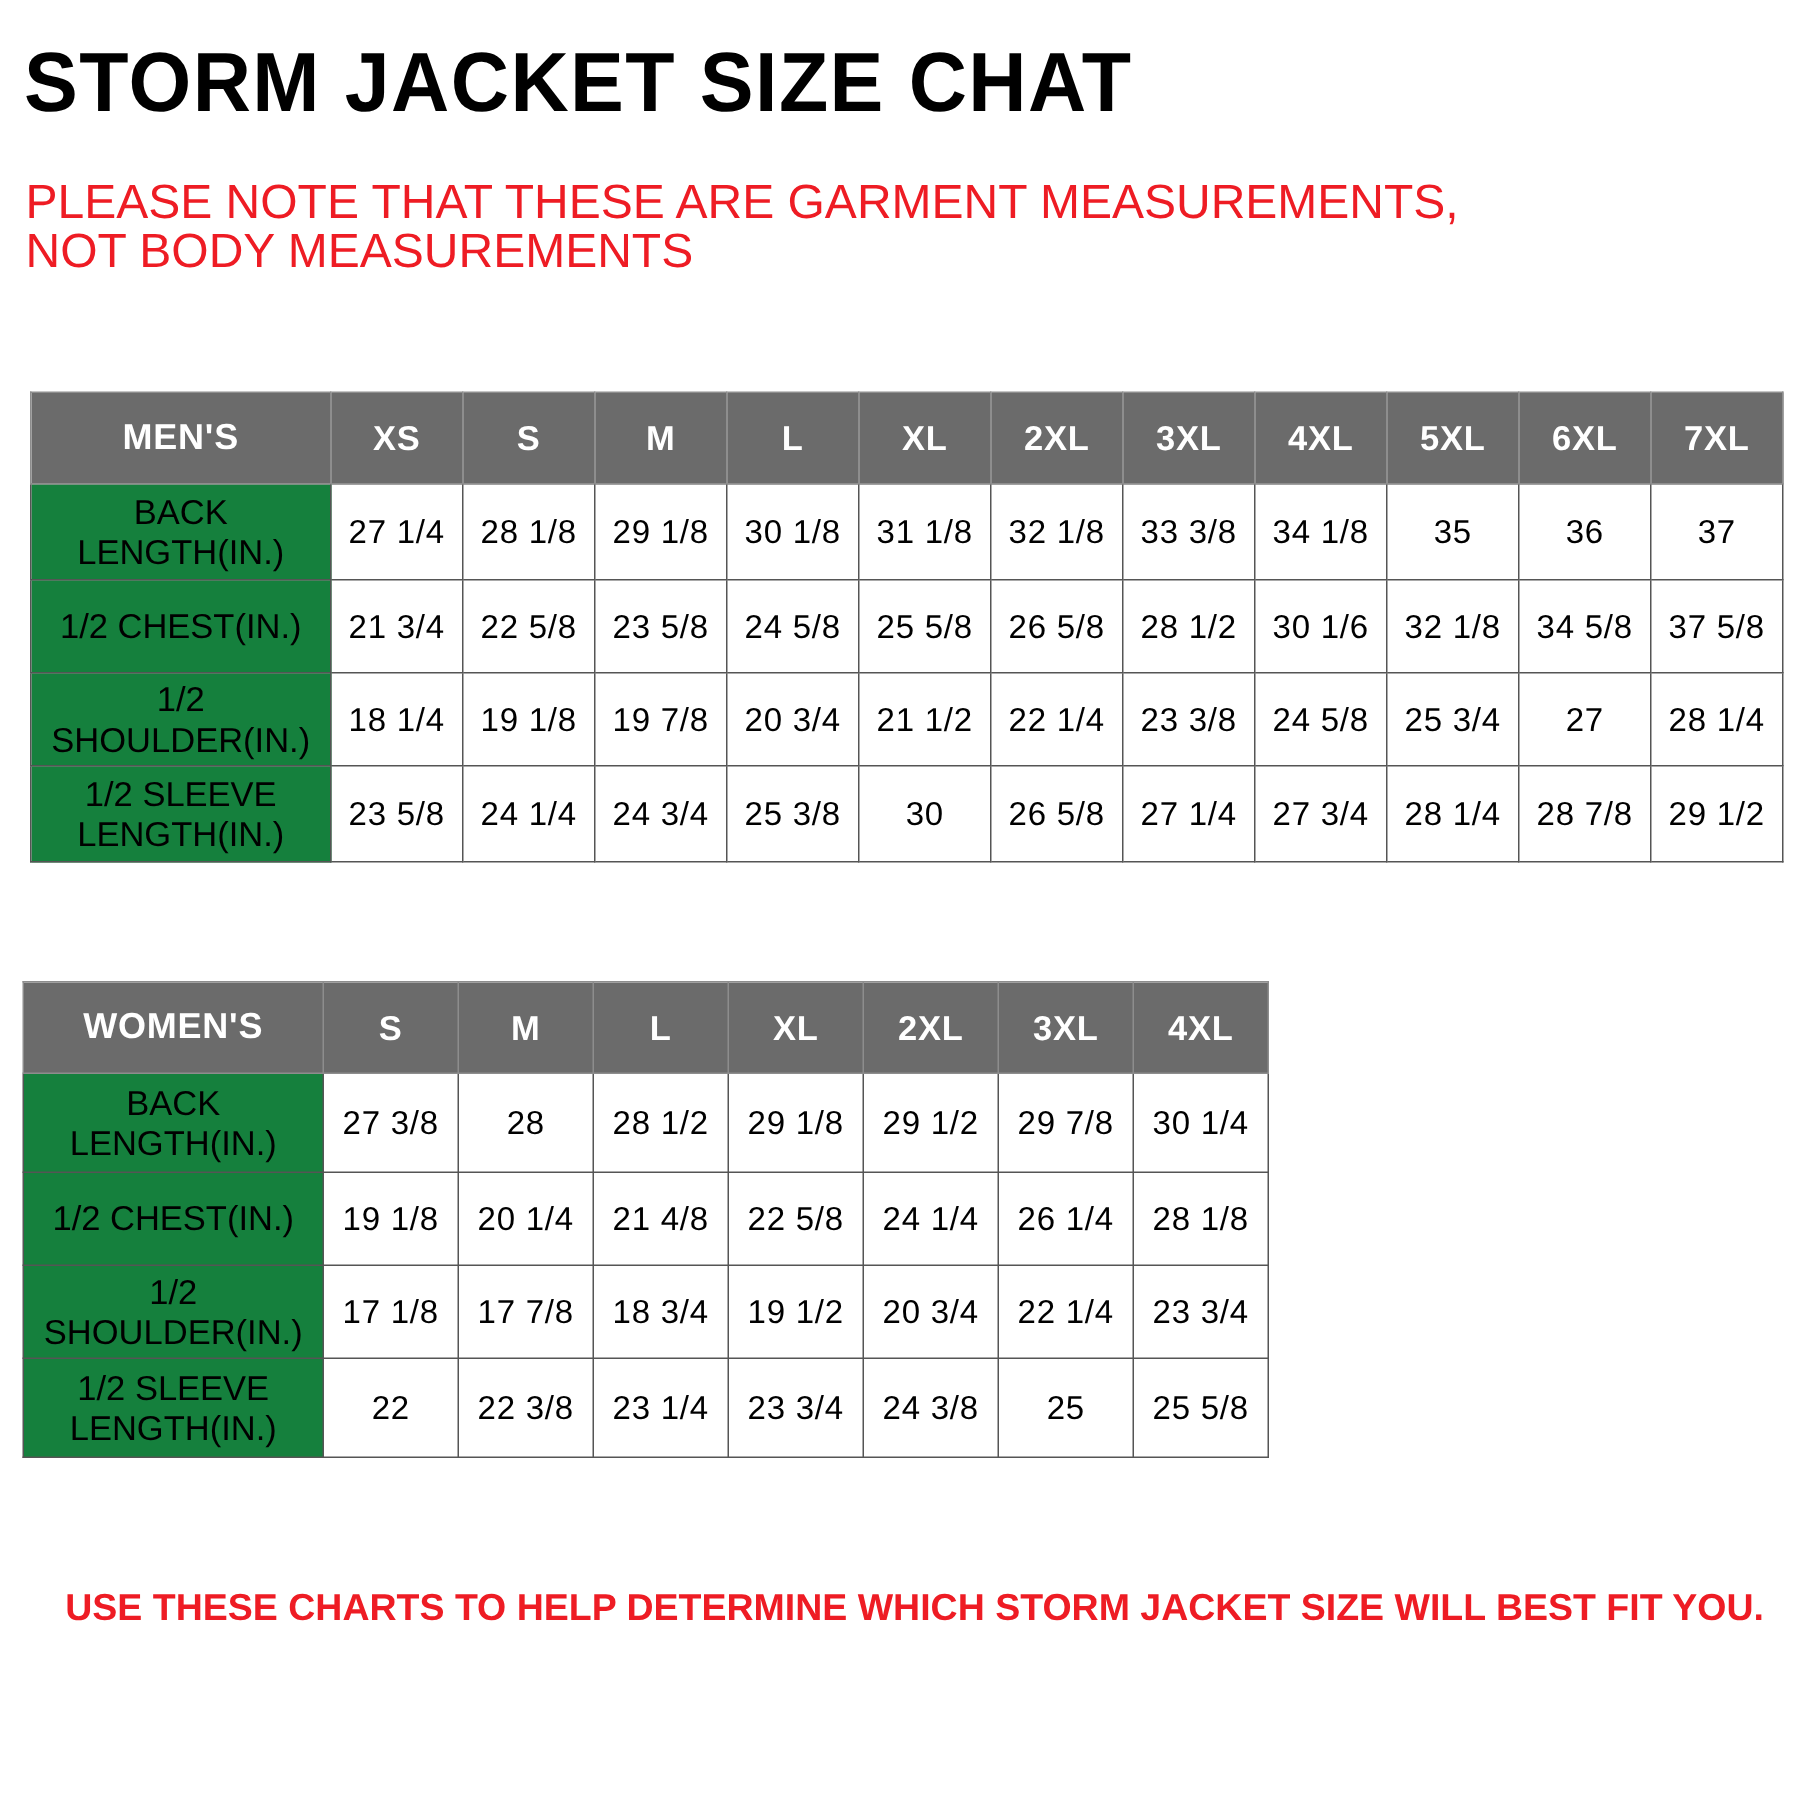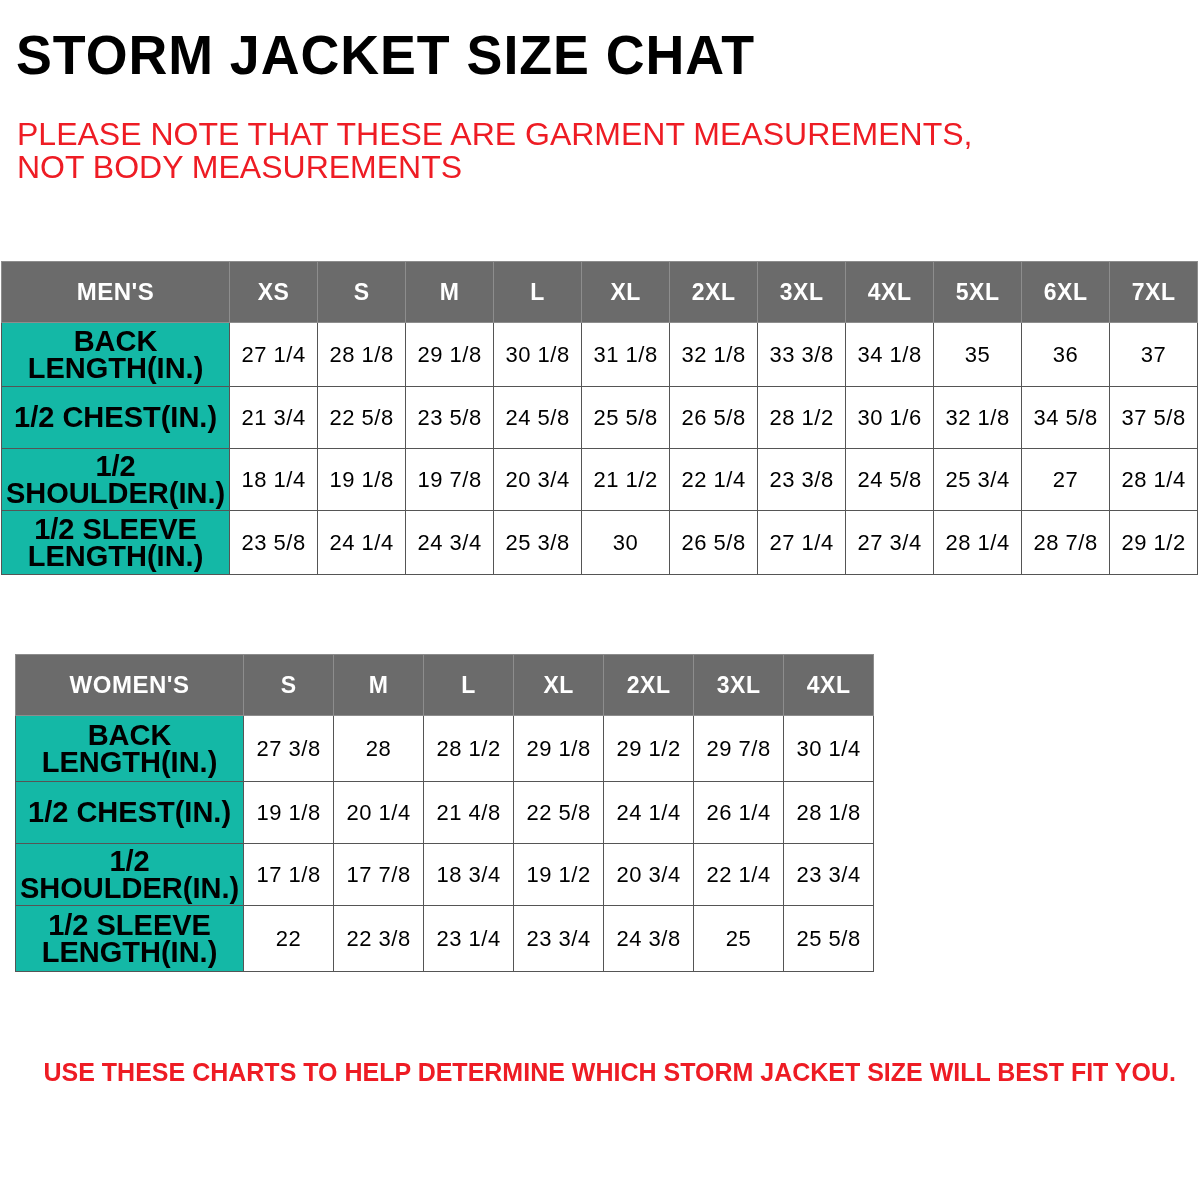--- a/index.html
+++ b/index.html
@@ -62,21 +62,21 @@
   }
 
   
   .size-table {
     position: absolute;
     border-collapse: collapse;
     table-layout: fixed;
     background: #ffffff;
   }
   #mens-table {
-    left: 1px;
+    left: 20px;
     top: 261px;
   }
   #womens-table {
     left: 15px;
     top: 654px;
     border-radius: 29px;
   }
 
   .size-table th,
   .size-table td {
@@ -94,24 +94,24 @@
     font-weight: bold;
     height: 60px;
     border: 1px solid #8d8d8d;
     letter-spacing: 0.5px;
   }
   .size-table thead th.corner-head {
     font-size: 24px;
   }
 
   .size-table tbody th.row-label {
-    background: #14b8a6;
+    background: #15803d;
     color: #000000;
-    font-weight: bold;
-    font-size: 29px;
+    font-weight: normal;
+    font-size: 23px;
     line-height: 27px;
     letter-spacing: 0px;
     padding: 0 4px;
   }
   .size-table tbody td {
     font-size: 22px;
     font-weight: normal;
     letter-spacing: 0.5px;
   }
 

